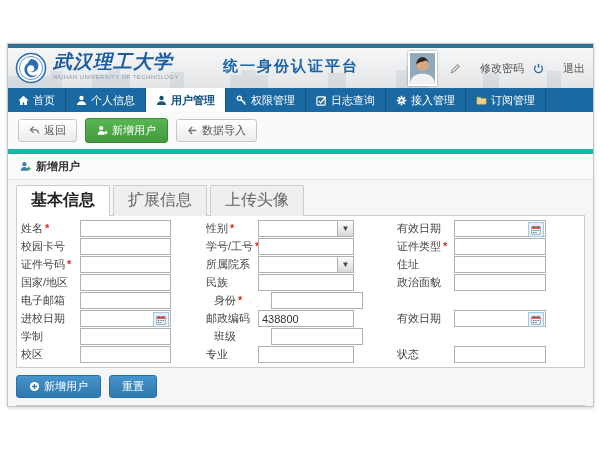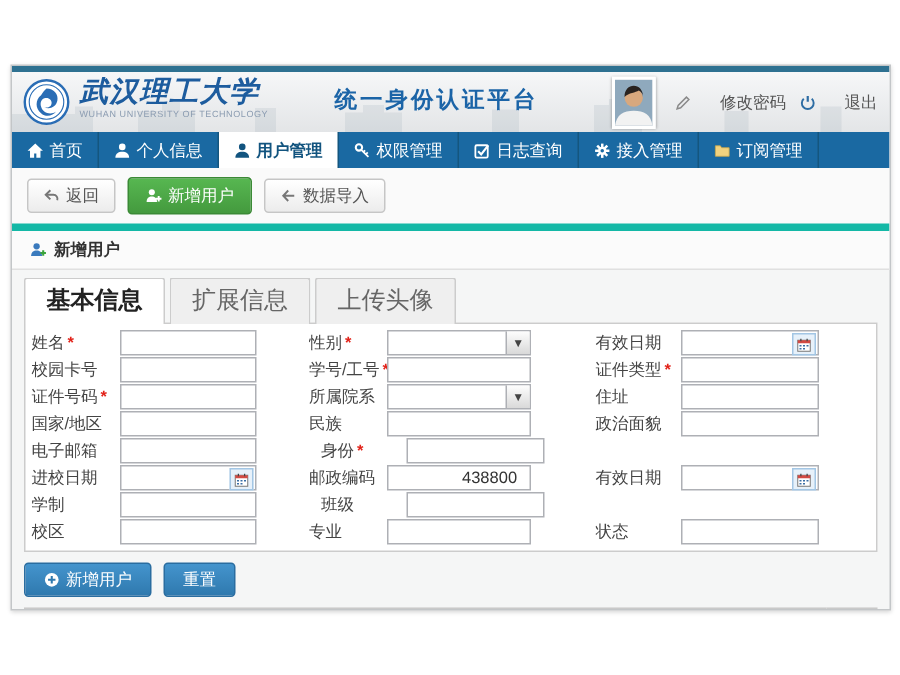--- a/index.html
+++ b/index.html
@@ -52,21 +52,21 @@
   .form-panel{margin:0 8px;background:#fff;border:1px solid #cccccc;padding:4px 4px 3px 4px;}
   .form-row{display:flex;height:17px;margin-bottom:1px;align-items:center;}
   .fgroup{display:flex;align-items:center;}
   .g1 .lab{width:59px;}  .g1 .inp{width:91px;}
   .g2{margin-left:35px;} .g2 .lab{width:52px;} .g2 .inp{width:96px;}
   .g3{margin-left:43px;} .g3 .lab{width:57px;} .g3 .inp{width:92px;}
   .lab{font-size:11px;color:#444;white-space:nowrap;overflow:hidden;}
   .req{color:#e2231a;font-weight:bold;margin-left:2px;}
   .inp{position:relative;height:17px;border:1px solid #aeb0b5;background:#fff;box-sizing:border-box;}
   .inp input{position:absolute;inset:0;width:100%;height:100%;border:none;outline:none;
-             font-size:11px;padding:0 3px;box-sizing:border-box;font-family:inherit;color:#333;background:transparent;margin-left:46px;}
+             font-size:11px;padding:0 3px;box-sizing:border-box;font-family:inherit;color:#333;background:transparent;}
   .sel-btn{position:absolute;right:0;top:0;width:15px;height:15px;background:linear-gradient(#fdfdfd,#d9d9d9);
            border-left:1px solid #aeb0b5;display:flex;align-items:center;justify-content:center;
            font-size:8px;color:#444;cursor:pointer;}
   .cal-btn{position:absolute;right:1px;top:1px;width:14px;height:13px;background:#e7f1fa;border:1px solid #a3c6e4;
            display:flex;align-items:center;justify-content:center;cursor:pointer;}
   .cal-btn svg{width:10px;height:10px;}
   
   .form-btns{margin:7px 8px;display:flex;gap:8px;}
   .result-wrap{margin:0 8px;}
   table{border-collapse:collapse;width:100%;background:linear-gradient(#f9f9f9,#eaeaea);}

